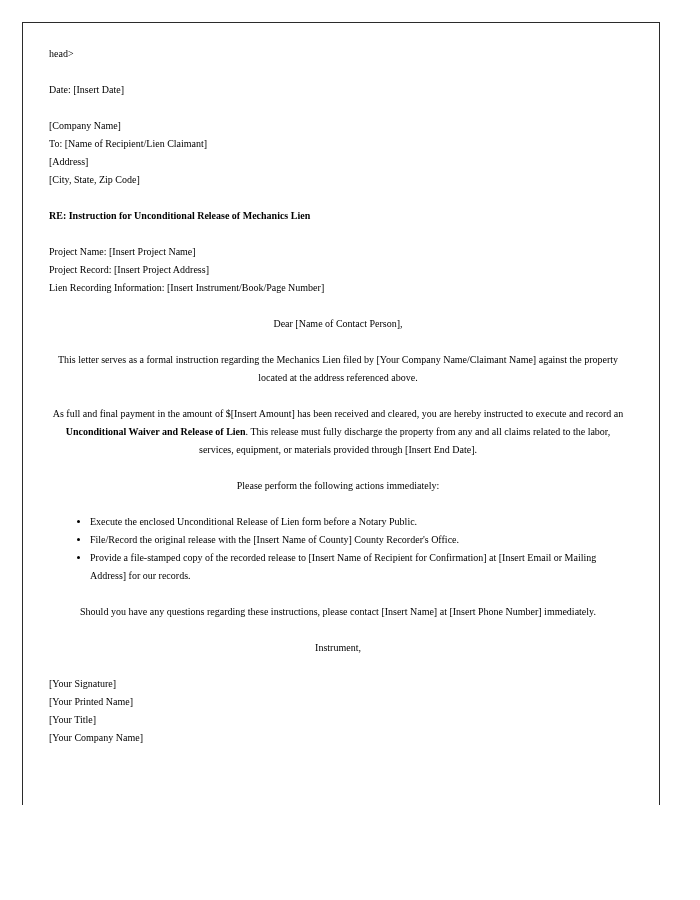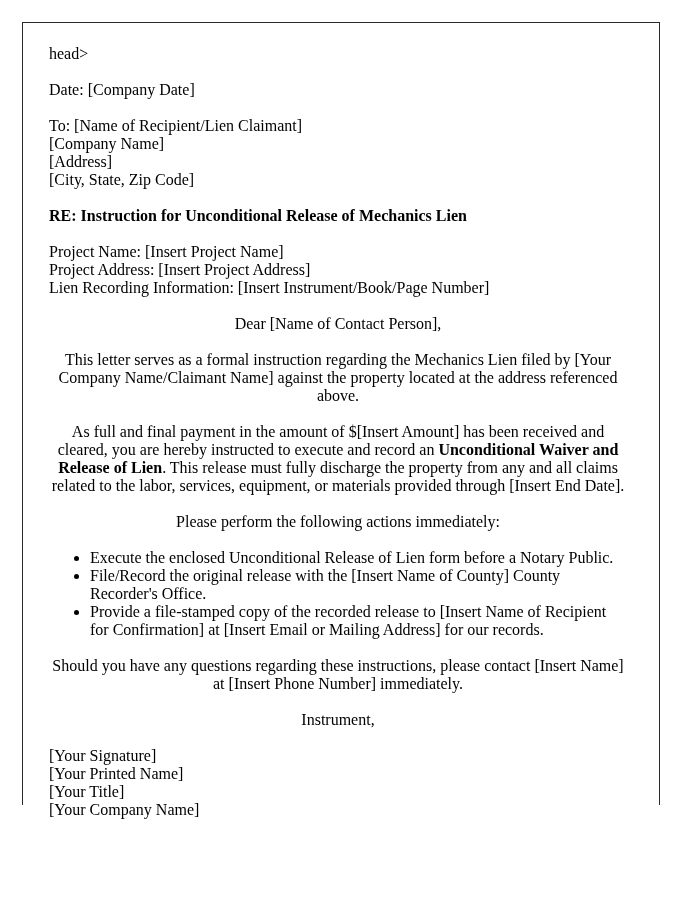--- a/index.html
+++ b/index.html
@@ -30,21 +30,21 @@
     border-top: 1.3px solid #2b2b2b;
     border-bottom: none;
     background: #ffffff;
   }
 
   #letter-body {
     position: absolute;
     left: 26px;      
     top: 22px;       
     width: 578px;    
-    font-size: 16px;
+    font-size: 10px;
     line-height: 18px;
   }
 
   .stray-fragment {
     margin: 0 0 18px 0;
   }
 
   .block {
     margin: 0 0 18px 0;
   }
@@ -81,35 +81,35 @@
 </style>
 </head>
 <body>
 
 <div id="document-page">
   <div id="letter-body">
 
     <div class="stray-fragment">head&gt;</div>
 
     <div class="block">
-      <span class="lbl">Date:</span><span>&nbsp;</span><span>[Company Date]</span>
+      <span class="lbl">Date:</span><span>&nbsp;</span><span>[Insert Date]</span>
     </div>
 
     <div class="block">
+      <span class="line">[Company Name]</span>
       <span class="line"><span class="lbl">To:</span><span>&nbsp;</span><span>[Name of Recipient/Lien Claimant]</span></span>
-      <span class="line">[Company Name]</span>
       <span class="line">[Address]</span>
       <span class="line">[City, State, Zip Code]</span>
     </div>
 
     <div class="re-heading">RE: Instruction for Unconditional Release of Mechanics Lien</div>
 
     <div class="block">
       <span class="line"><span class="lbl">Project Name:</span><span>&nbsp;</span><span>[Insert Project Name]</span></span>
-      <span class="line"><span class="lbl">Project Address:</span><span>&nbsp;</span><span>[Insert Project Address]</span></span>
+      <span class="line"><span class="lbl">Project Record:</span><span>&nbsp;</span><span>[Insert Project Address]</span></span>
       <span class="line"><span class="lbl">Lien Recording Information:</span><span>&nbsp;</span><span>[Insert Instrument/Book/Page Number]</span></span>
     </div>
 
     <p class="para">Dear [Name of Contact Person],</p>
 
     <p class="para">This letter serves as a formal instruction regarding the Mechanics Lien filed by [Your Company Name/Claimant Name] against the property located at the address referenced above.</p>
 
     <p class="para"><span>As full and final payment in the amount of $[Insert Amount] has been received and cleared, you are hereby instructed to execute and record an </span><b class="emphasis">Unconditional Waiver and Release of Lien</b><span>. This release must fully discharge the property from any and all claims related to the labor, services, equipment, or materials provided through [Insert End Date].</span></p>
 
     <p class="para">Please perform the following actions immediately:</p>

